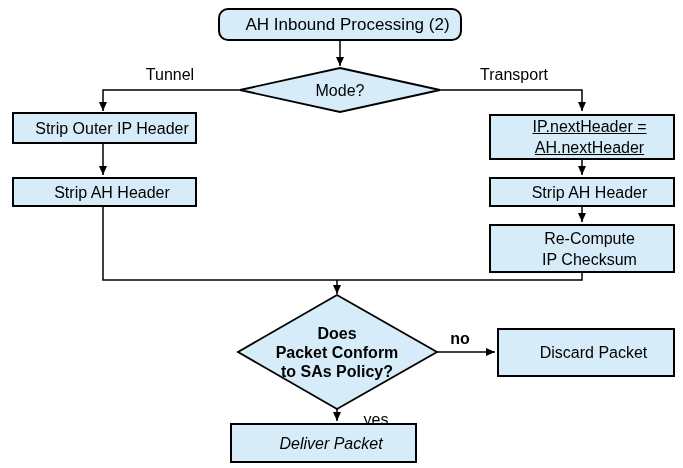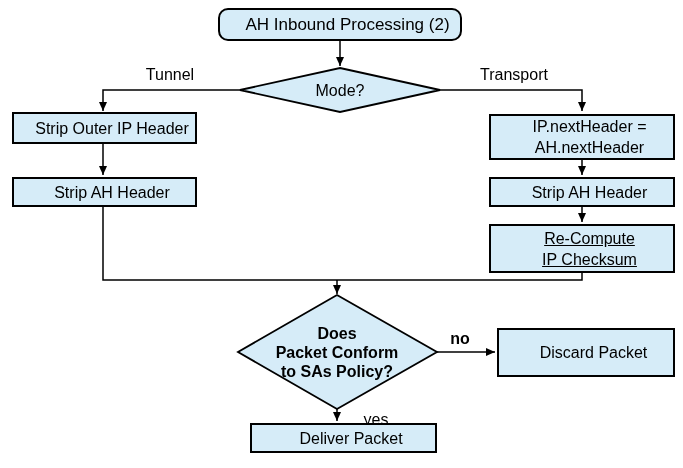--- a/index.html
+++ b/index.html
@@ -114,41 +114,41 @@
   <div class="edge-label" style="left:125px; top:66px; width:90px;">Tunnel</div>
   <div class="edge-label" style="left:469px; top:66px; width:90px;">Transport</div>
 
   <div class="node" style="left:12px; top:112px; width:185px; height:32px;">
     <span>Strip Outer IP Header</span>
   </div>
   <div class="node" style="left:12px; top:177px; width:185px; height:30px;">
     <span>Strip AH Header</span>
   </div>
 
-  <div class="node" style="left:489px; top:114px; width:186px; height:46px;">
+  <div class="node" style="left:489px; top:114px; width:186px; height:46px;text-decoration:underline;">
     <span>IP.nextHeader =
 AH.nextHeader</span>
   </div>
   <div class="node" style="left:489px; top:177px; width:186px; height:30px;">
     <span>Strip AH Header</span>
   </div>
-  <div class="node" style="left:489px; top:224px; width:186px; height:49px;text-decoration:underline;">
+  <div class="node" style="left:489px; top:224px; width:186px; height:49px;">
     <span>Re-Compute
 IP Checksum</span>
   </div>
 
   <div class="diamond-label" style="left:247px; top:323px; width:180px; height:58px;font-weight:bold;">
     <span>Does
 Packet Conform
 to SAs Policy?</span>
   </div>
 
   <div class="edge-label" style="left:436px; top:330px; width:48px;font-weight:bold;">no</div>
   <div class="edge-label" style="left:353px; top:411px; width:46px;">yes</div>
 
   <div class="node" style="left:497px; top:328px; width:178px; height:49px;">
     <span>Discard Packet</span>
   </div>
-  <div class="node" style="left:250px; top:423px; width:187px; height:30px;">
+  <div class="node" style="left:230px; top:423px; width:187px; height:40px;font-style:italic;">
     <span>Deliver Packet</span>
   </div>
 
 </div>
 
 </body></html>

